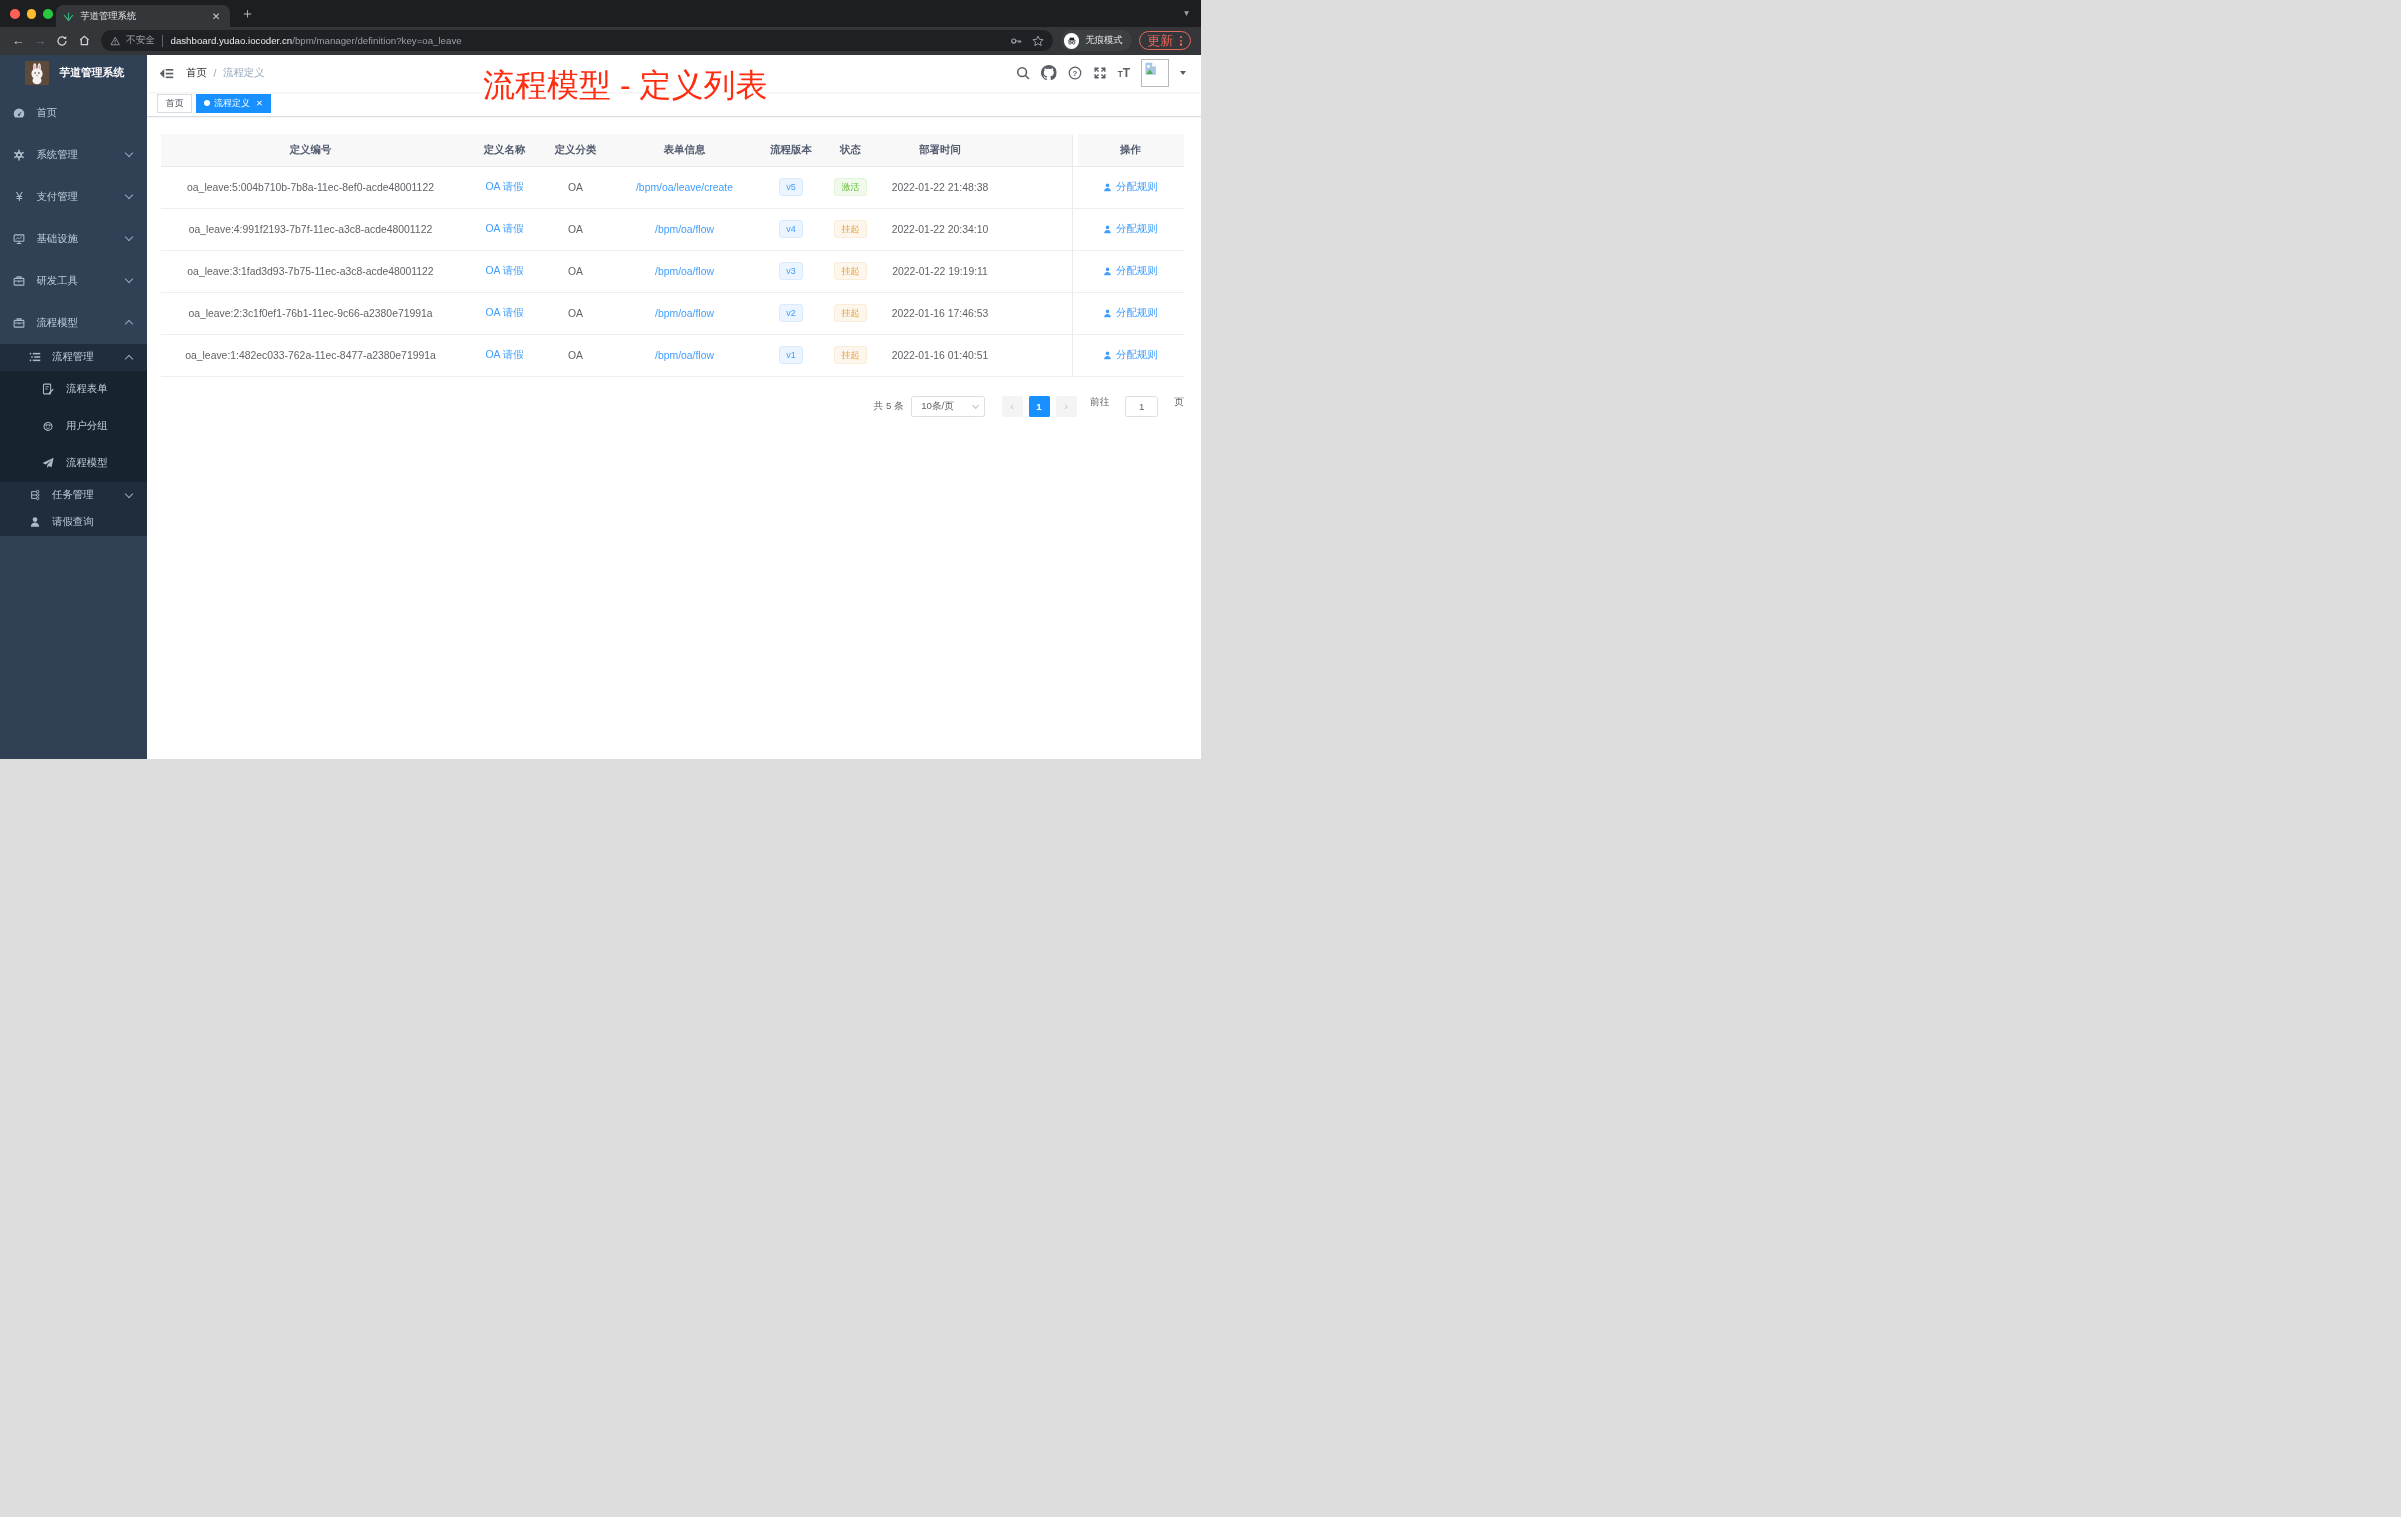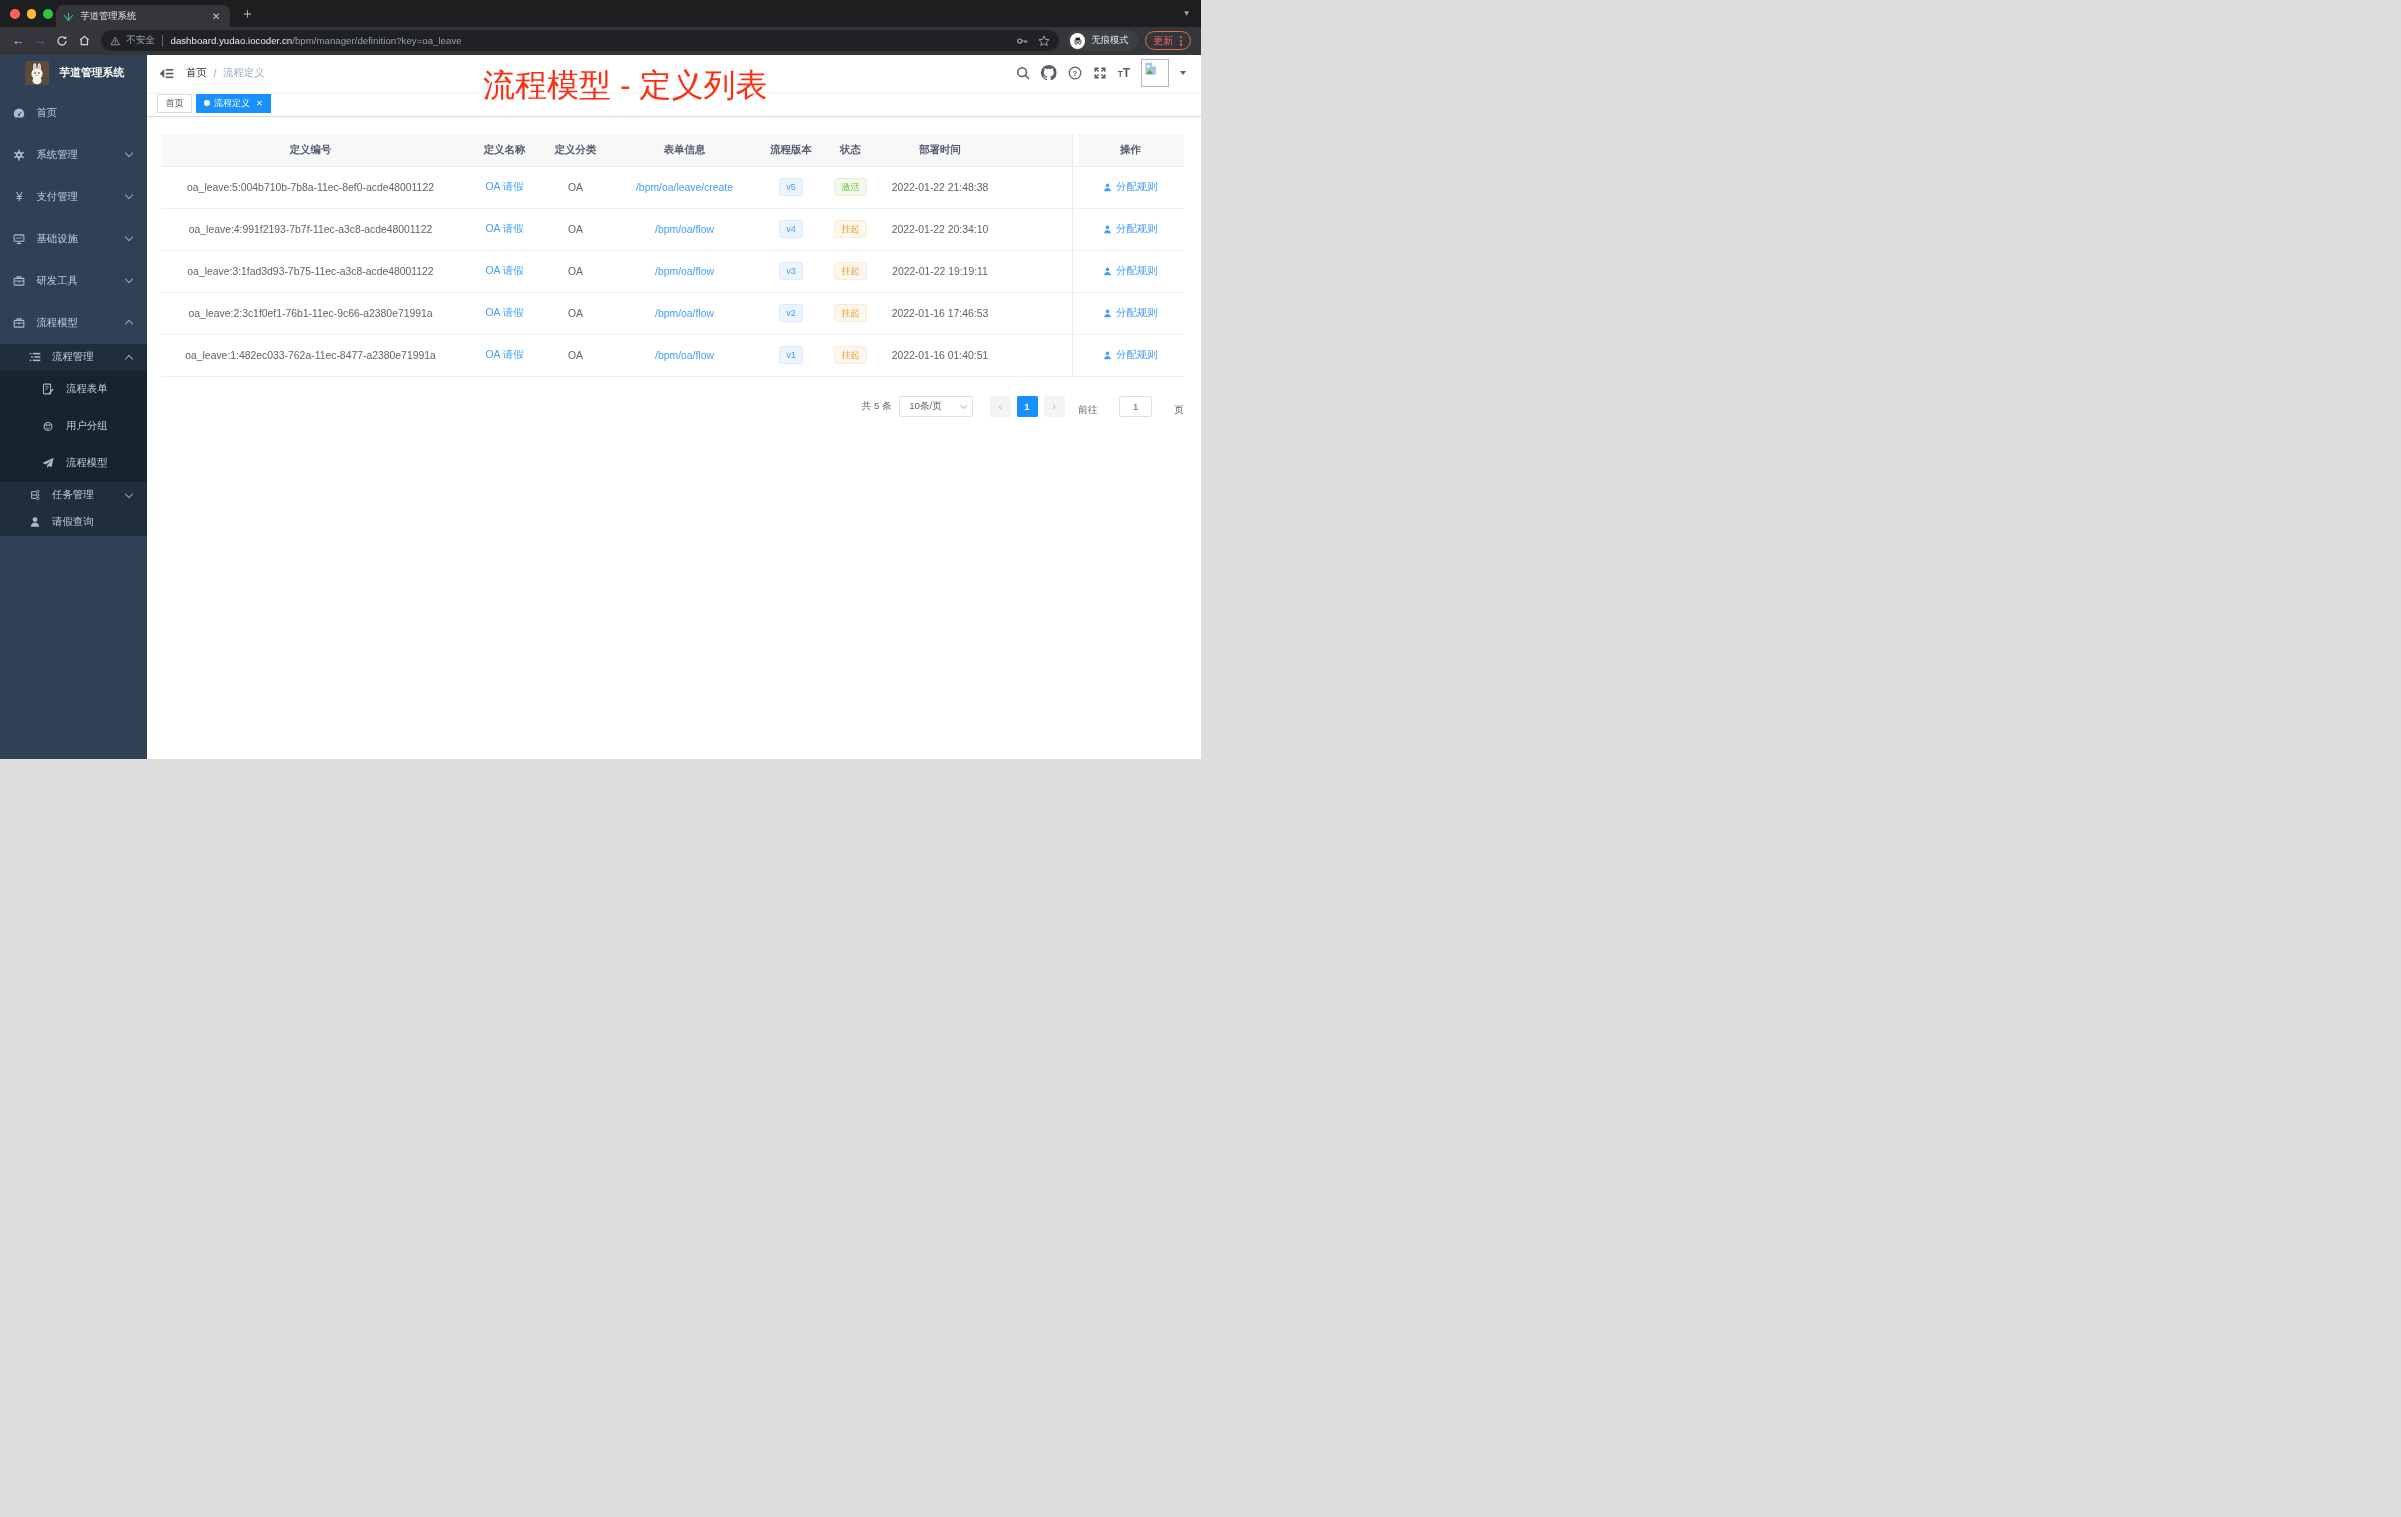--- a/index.html
+++ b/index.html
@@ -27,21 +27,21 @@
   .url-domain { color:#e8eaed; }
   .url-path { color:#9aa0a6; }
   .omnibox .spacer { flex:1; }
   .omni-ico { margin-left:10.4px; display:flex; }
   .incog { height:21px; background:#3c4043; border-radius:10.4px; display:flex; align-items:center;
            padding:0 9px 0 3px; margin-right:7.4px; }
   .incog-circle { width:15.6px; height:15.6px; border-radius:50%; background:#fff; display:flex;
                   align-items:center; justify-content:center; margin-right:6px; }
   .incog-label { color:#e8eaed; font-size:9.3px; }
   .updatebtn { height:19.3px; border:0.7px solid #e3685d; border-radius:10.4px; color:#ee675c;
-               display:flex; align-items:center; padding:0 7.4px; font-size:10px; gap:6.7px; margin-right:3px; }
+               display:flex; align-items:center; padding:0 7.4px; font-size:13px; gap:6.7px; margin-right:3px; }
   .kebab { display:flex; flex-direction:column; gap:1.5px; }
   .kebab i { width:2.2px; height:2.2px; border-radius:50%; background:#ee675c; }
 
   
   .app { display:flex; height:705px; }
   .sidebar { width:147px; background:#304156; flex-shrink:0; color:#bfcbd9; font-size:10.4px; }
   .logo { height:37px; display:flex; align-items:center; padding-left:25px; }
   .logo-img { width:24px; height:24px; background:#5d4a3a; border-radius:1.5px; display:flex;
               align-items:center; justify-content:center; overflow:hidden; }
   .logo-title { color:#fff; font-weight:bold; font-size:10.8px; margin-left:10.4px; white-space:nowrap; }
@@ -107,21 +107,21 @@
                 align-items:center; font-size:9.7px; color:#606266; }
   .pg-total { margin-right:7.4px; }
   .pg-select { width:74px; height:21px; border:0.7px solid #dcdfe6; border-radius:2.2px; display:flex;
                align-items:center; justify-content:space-between; padding:0 6px 0 9px; margin-right:10.4px;
                cursor:pointer; }
   .pg-select .chev { width:5.2px; height:5.2px; border-right:1px solid #c0c4cc; border-bottom:1px solid #c0c4cc;
                      transform:rotate(45deg); margin-top:-2.2px; }
   .pg-btn { width:21px; height:21px; background:#f4f4f5; border-radius:1.5px; display:flex; align-items:center;
             justify-content:center; color:#c0c4cc; font-size:11px; margin-left:6px; cursor:pointer; }
   .pg-btn.page { color:#fff; font-weight:bold; font-size:9.7px; }
-  .pg-goto { margin-left:13.4px; display:flex; align-items:flex-end; gap:22px; }
+  .pg-goto { margin-left:13.4px; display:flex; align-items:flex-start; gap:16px; }
   .pg-input { width:33px; height:21px; border:0.7px solid #dcdfe6; border-radius:2.2px; text-align:center;
               font-size:9.7px; color:#606266; font-family:inherit; }
 </style>
 </head>
 <body>
 
 <svg width="0" height="0" style="position:absolute">
   <symbol id="i-dashboard" viewBox="0 0 16 16">
       <path fill="currentColor" d="M8 2a7 7 0 0 0-7 7c0 1.9.8 3.6 2 4.9h10a7 7 0 0 0 2-4.9 7 7 0 0 0-7-7z"></path>
       <path stroke="#304156" stroke-width="1.3" fill="none" d="M8 10.5 11 6.5"></path>

